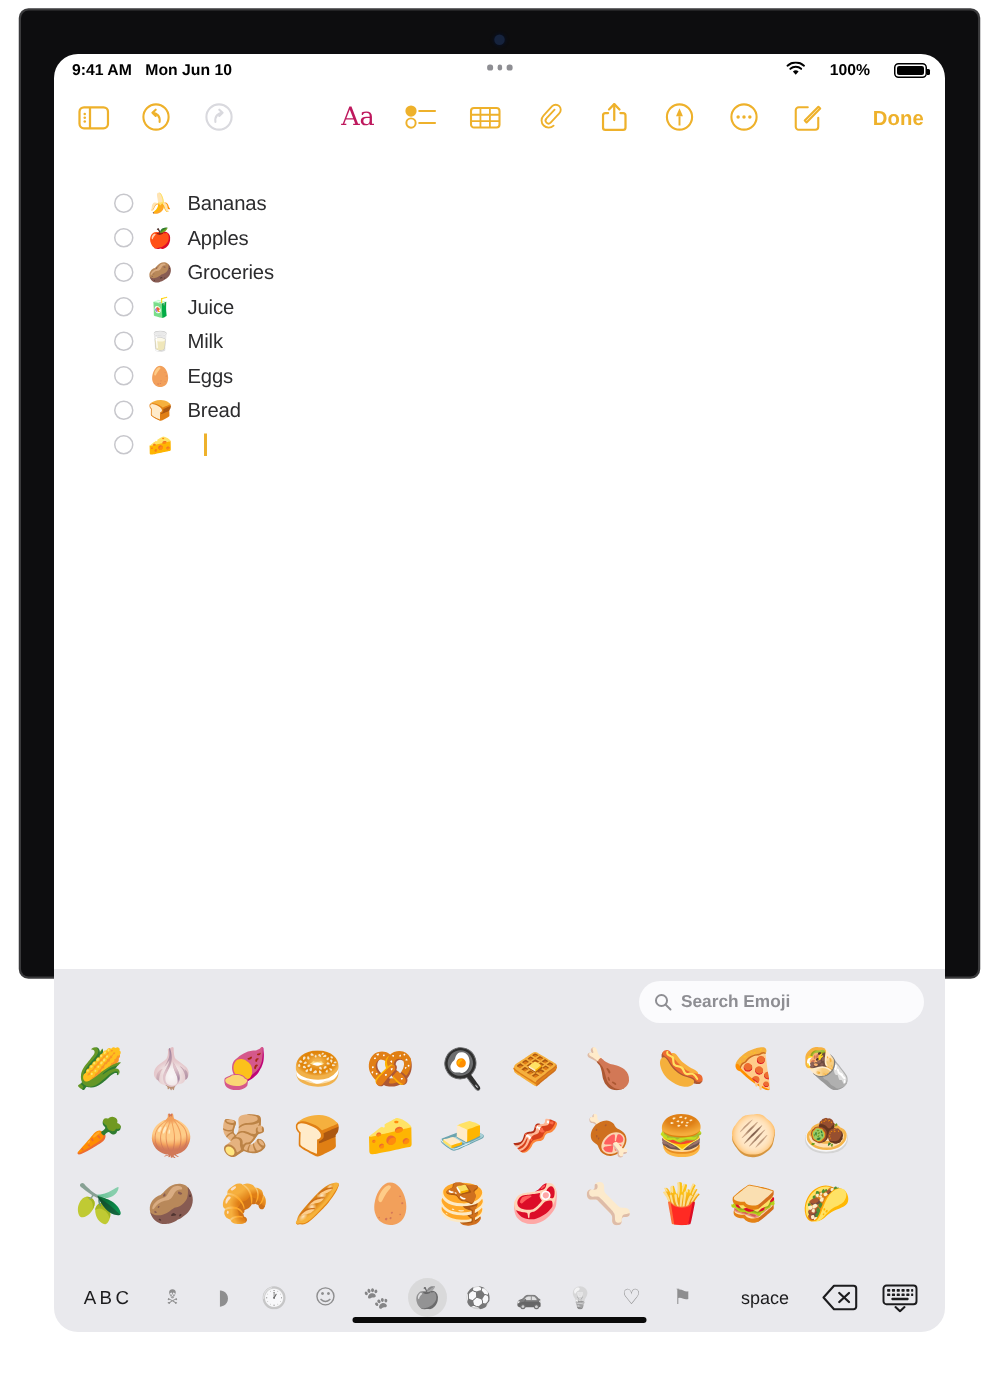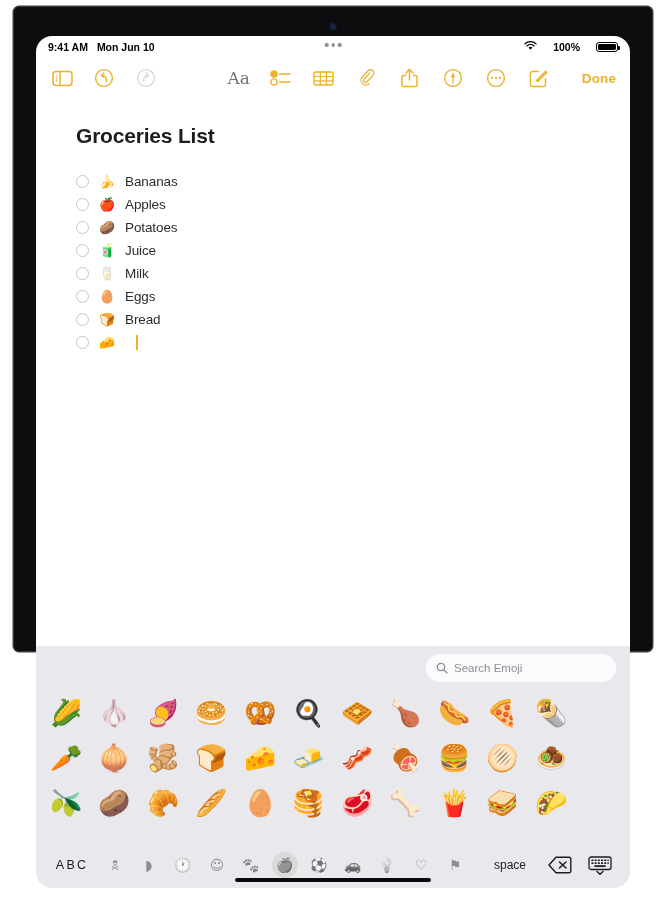--- a/index.html
+++ b/index.html
@@ -87,21 +87,21 @@
     display: flex; align-items: center; justify-content: center;
     width: 24px; height: 24px; cursor: pointer; color: #eeb12b;
   }
   .tb-btn.dim { color: #d9d9de; }
   .tb-btn svg { display: block; }
   #done-btn {
     font-size: 13.5px; font-weight: bold;
     color: #eeb12b; cursor: pointer; letter-spacing: .1px; padding-left: 12px;
   }
   #aa-btn {
-    font-size: 17px; color: #737373;
+    font-size: 17px; color: #be185d;
     font-family: "DejaVu Serif", serif; cursor: pointer;
     line-height: 1;
   }
 
   
   #note {
     position: absolute; left: 0; top: 62px;
     width: 100%; bottom: 242px;
     background: #fff;
     padding: 26px 40px 0 40px;
@@ -133,20 +133,21 @@
   
   #keyboard {
     position: absolute; left: 0; bottom: 0;
     width: 100%; height: 242px;
     background: #e9e9ed;
   }
   #kb-searchbar {
     height: 44px; display: flex;
     align-items: center; justify-content: flex-end;
     padding: 0 14px;
+    font-weight: bold;
   }
   #search-field {
     width: 190px; height: 28px;
     background: #fbfbfd; border-radius: 14px;
     display: flex; align-items: center;
     padding: 0 10px; gap: 6px; cursor: text;
   }
   #search-field .sicon { color: #8e8e93; display: flex; }
   #search-placeholder { font-size: 11.5px; color: #8e8e93; }
 
@@ -306,36 +307,35 @@
           <svg width="19" height="19" viewBox="0 0 19 19">
             <path d="M16.5 9.5 v6 a2 2 0 0 1 -2 2 h-11 a2 2 0 0 1 -2 -2 v-11 a2 2 0 0 1 2 -2 h6" stroke="#eeb12b" stroke-width="1.4" fill="none" stroke-linecap="round"></path>
             <path d="M7.5 11.4 L16.6 2.2 l1.2 1.2 L8.7 12.6 Z" fill="none" stroke="#eeb12b" stroke-width="1.4" stroke-linejoin="round"></path>
           </svg>
         </span>
         <span id="done-btn">Done</span>
       </div>
     </div>
 
     <div id="note">
-      <div id="note-title">Groceries List</div>
       <div id="checklist">
           <div class="check-row">
             <span class="check-circle"></span>
             <span class="check-emoji">🍌</span>
             <span class="check-text">Bananas</span>
           </div>
           <div class="check-row">
             <span class="check-circle"></span>
             <span class="check-emoji">🍎</span>
             <span class="check-text">Apples</span>
           </div>
           <div class="check-row">
             <span class="check-circle"></span>
             <span class="check-emoji">🥔</span>
-            <span class="check-text">Potatoes</span>
+            <span class="check-text">Groceries</span>
           </div>
           <div class="check-row">
             <span class="check-circle"></span>
             <span class="check-emoji">🧃</span>
             <span class="check-text">Juice</span>
           </div>
           <div class="check-row">
             <span class="check-circle"></span>
             <span class="check-emoji">🥛</span>
             <span class="check-text">Milk</span>

